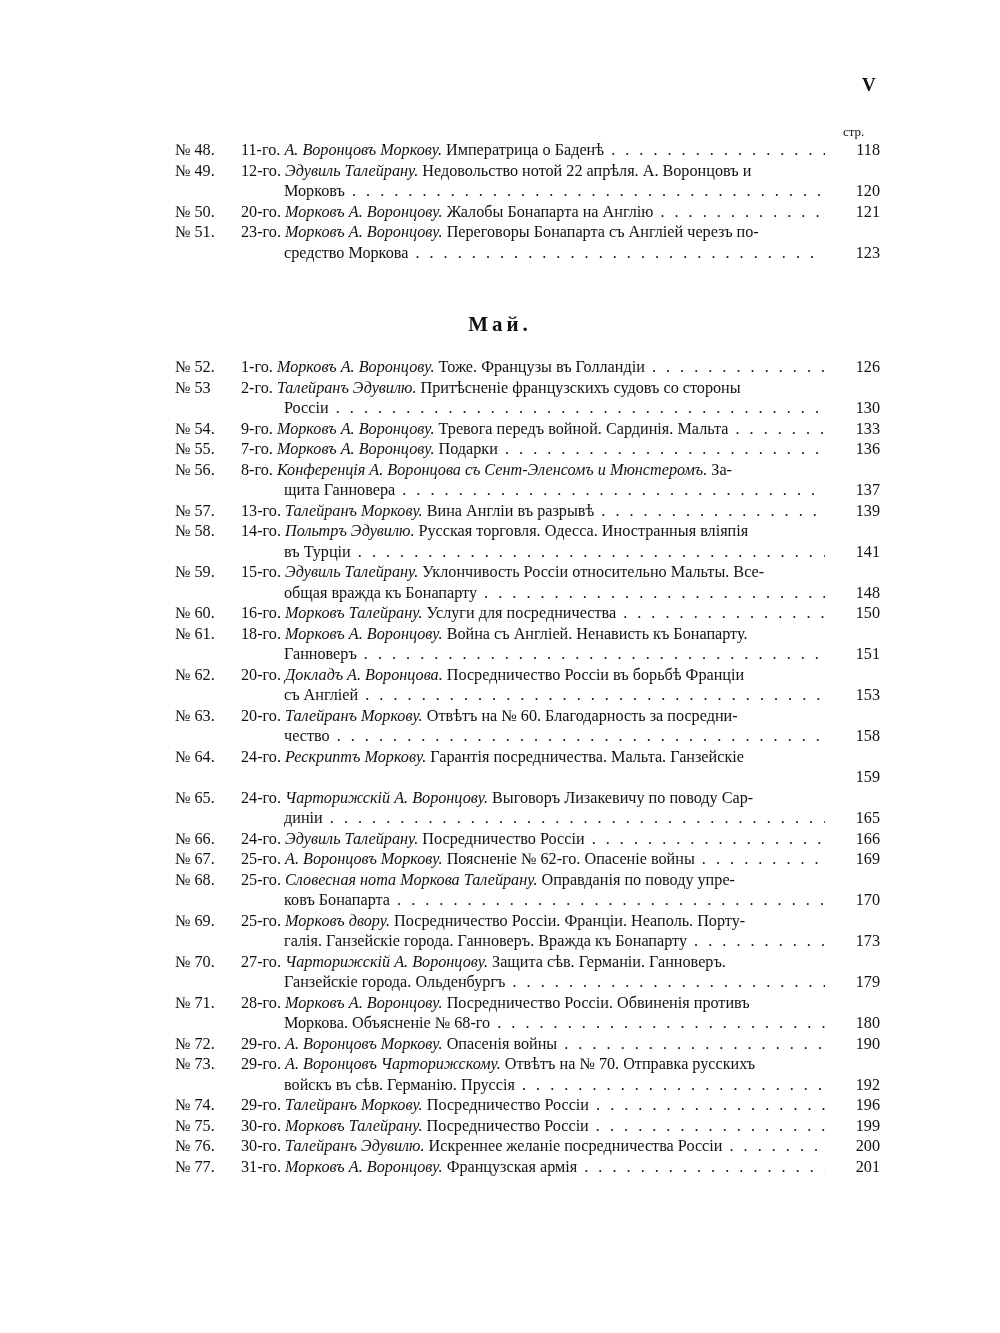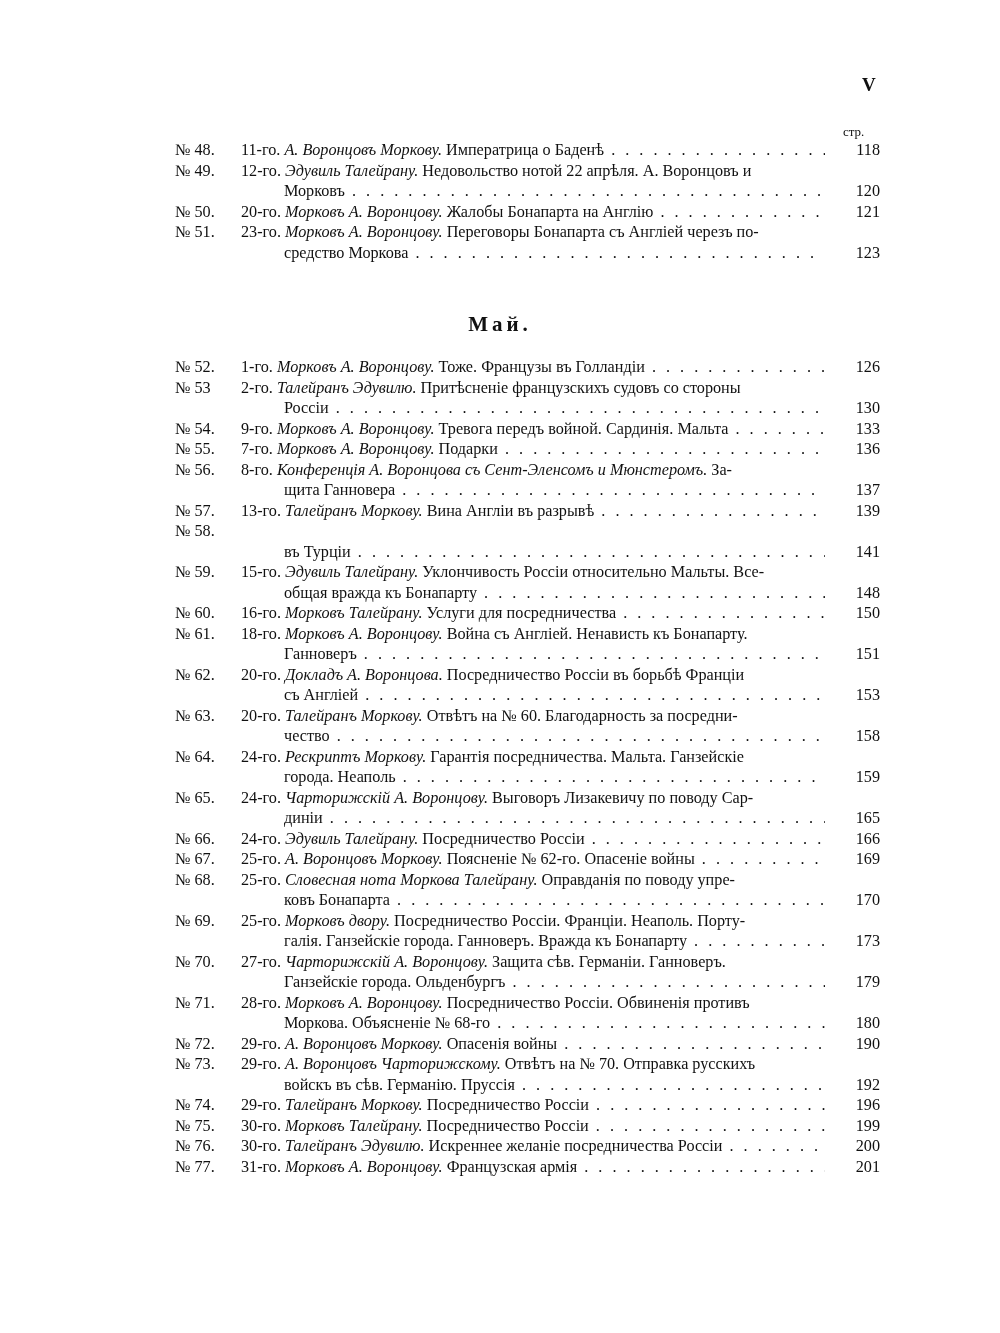--- a/index.html
+++ b/index.html
@@ -111,20 +111,21 @@
     <div class="entry">
       <div class="line">
         <span class="num">№ 57.</span>
         <span class="text"><span class="date">13-го.</span> <span class="author">Талейранъ Моркову.</span> <span>Вина Англіи въ разрывѣ</span></span>
         <span class="pg">139</span>
       </div>
     </div>
     <div class="entry">
       <div class="line">
         <span class="num">№ 58.</span>
+        <span class="text nodots"><span class="date">14-го.</span> <span class="author">Польтръ Эдувилю.</span> <span>Русская торговля. Одесса. Иностранныя вліяпія</span></span>
       </div>
       <div class="line">
         <span class="cont">въ Турціи</span>
         <span class="pg">141</span>
       </div>
     </div>
     <div class="entry">
       <div class="line">
         <span class="num">№ 59.</span>
         <span class="text nodots"><span class="date">15-го.</span> <span class="author">Эдувиль Талейрану.</span> <span>Уклончивость Россіи относительно Мальты. Все-</span></span>
@@ -170,21 +171,20 @@
         <span class="cont">чество</span>
         <span class="pg">158</span>
       </div>
     </div>
     <div class="entry">
       <div class="line">
         <span class="num">№ 64.</span>
         <span class="text nodots"><span class="date">24-го.</span> <span class="author">Рескриптъ Моркову.</span> <span>Гарантія посредничества. Мальта. Ганзейскіе</span></span>
       </div>
       <div class="line">
-        <span class="cont">города. Неаполь</span>
         <span class="pg">159</span>
       </div>
     </div>
     <div class="entry">
       <div class="line">
         <span class="num">№ 65.</span>
         <span class="text nodots"><span class="date">24-го.</span> <span class="author">Чарторижскій А. Воронцову.</span> <span>Выговоръ Лизакевичу по поводу Сар-</span></span>
       </div>
       <div class="line">
         <span class="cont">диніи</span>

